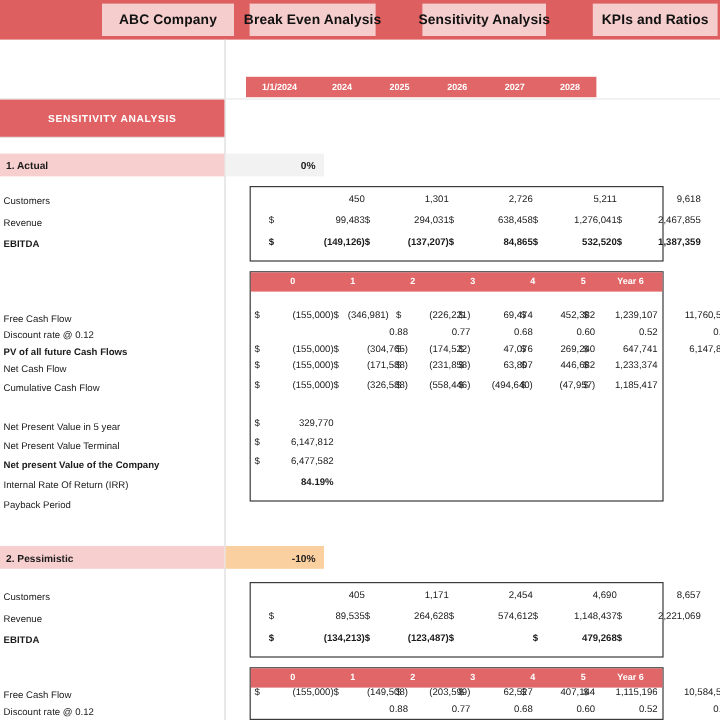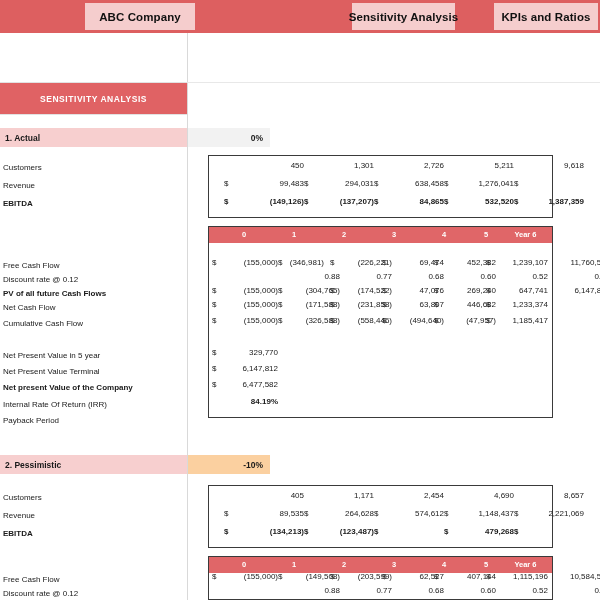--- a/index.html
+++ b/index.html
@@ -89,28 +89,37 @@
   }
   .cur.b{font-weight:bold;}
 </style>
 </head>
 <body>
 
 <div class="sheet">
 
   <div class="topband"></div>
   <div class="navtab tab-abc">ABC Company</div>
+  <div class="navtab tab-be">Break Even Analysis</div>
   <div class="navtab tab-sa">Sensitivity Analysis</div>
   <div class="navtab tab-kpi">KPIs and Ratios</div>
 
   <div class="vsep"></div>
   <div class="hsep1"></div>
   <div class="hsep2"></div>
   <div class="hsep3"></div>
 
+  <div class="yearstrip">
+    <span style="left:0px;width:56px;">1/1/2024</span>
+    <span style="left:56px;width:48px;">2024</span>
+    <span style="left:104px;width:48px;">2025</span>
+    <span style="left:152px;width:48px;">2026</span>
+    <span style="left:200px;width:48px;">2027</span>
+    <span style="left:248px;width:44px;">2028</span>
+  </div>
 
   <div class="sensbanner">SENSITIVITY ANALYSIS</div>
 
   <div class="scenrow" style="top:128px;">
     <div class="scenlabel">1. Actual</div>
     <div class="scenvalue grey">0%</div>
   </div>
 
   <div class="rlabel" style="top:160px;">Customers</div>
   <div class="rlabel" style="top:178px;">Revenue</div>
@@ -137,20 +146,21 @@
   <div class="nrow" style="left:208px;top:176px;width:345px;">
     <span class="cur" style="left:16px;">$</span>
     <span class="cell" style="left:16px;width:80px;">99,483</span>
     <span class="cur" style="left:96px;">$</span>
     <span class="cell" style="left:86px;width:80px;">294,031</span>
     <span class="cur" style="left:166px;">$</span>
     <span class="cell" style="left:156px;width:80px;">638,458</span>
     <span class="cur" style="left:236px;">$</span>
     <span class="cell" style="left:226px;width:80px;">1,276,041</span>
     <span class="cur" style="left:306px;">$</span>
+    <span class="cell" style="left:254px;width:122px;">2,467,855</span>
   </div>
   <div class="nrow" style="left:208px;top:194px;width:345px;">
     <span class="cur b" style="left:16px;">$</span>
     <span class="cell b" style="left:16px;width:80px;">(149,126)</span>
     <span class="cur b" style="left:96px;">$</span>
     <span class="cell b" style="left:86px;width:80px;">(137,207)</span>
     <span class="cur b" style="left:166px;">$</span>
     <span class="cell b" style="left:156px;width:80px;">84,865</span>
     <span class="cur b" style="left:236px;">$</span>
     <span class="cell b" style="left:226px;width:80px;">532,520</span>

